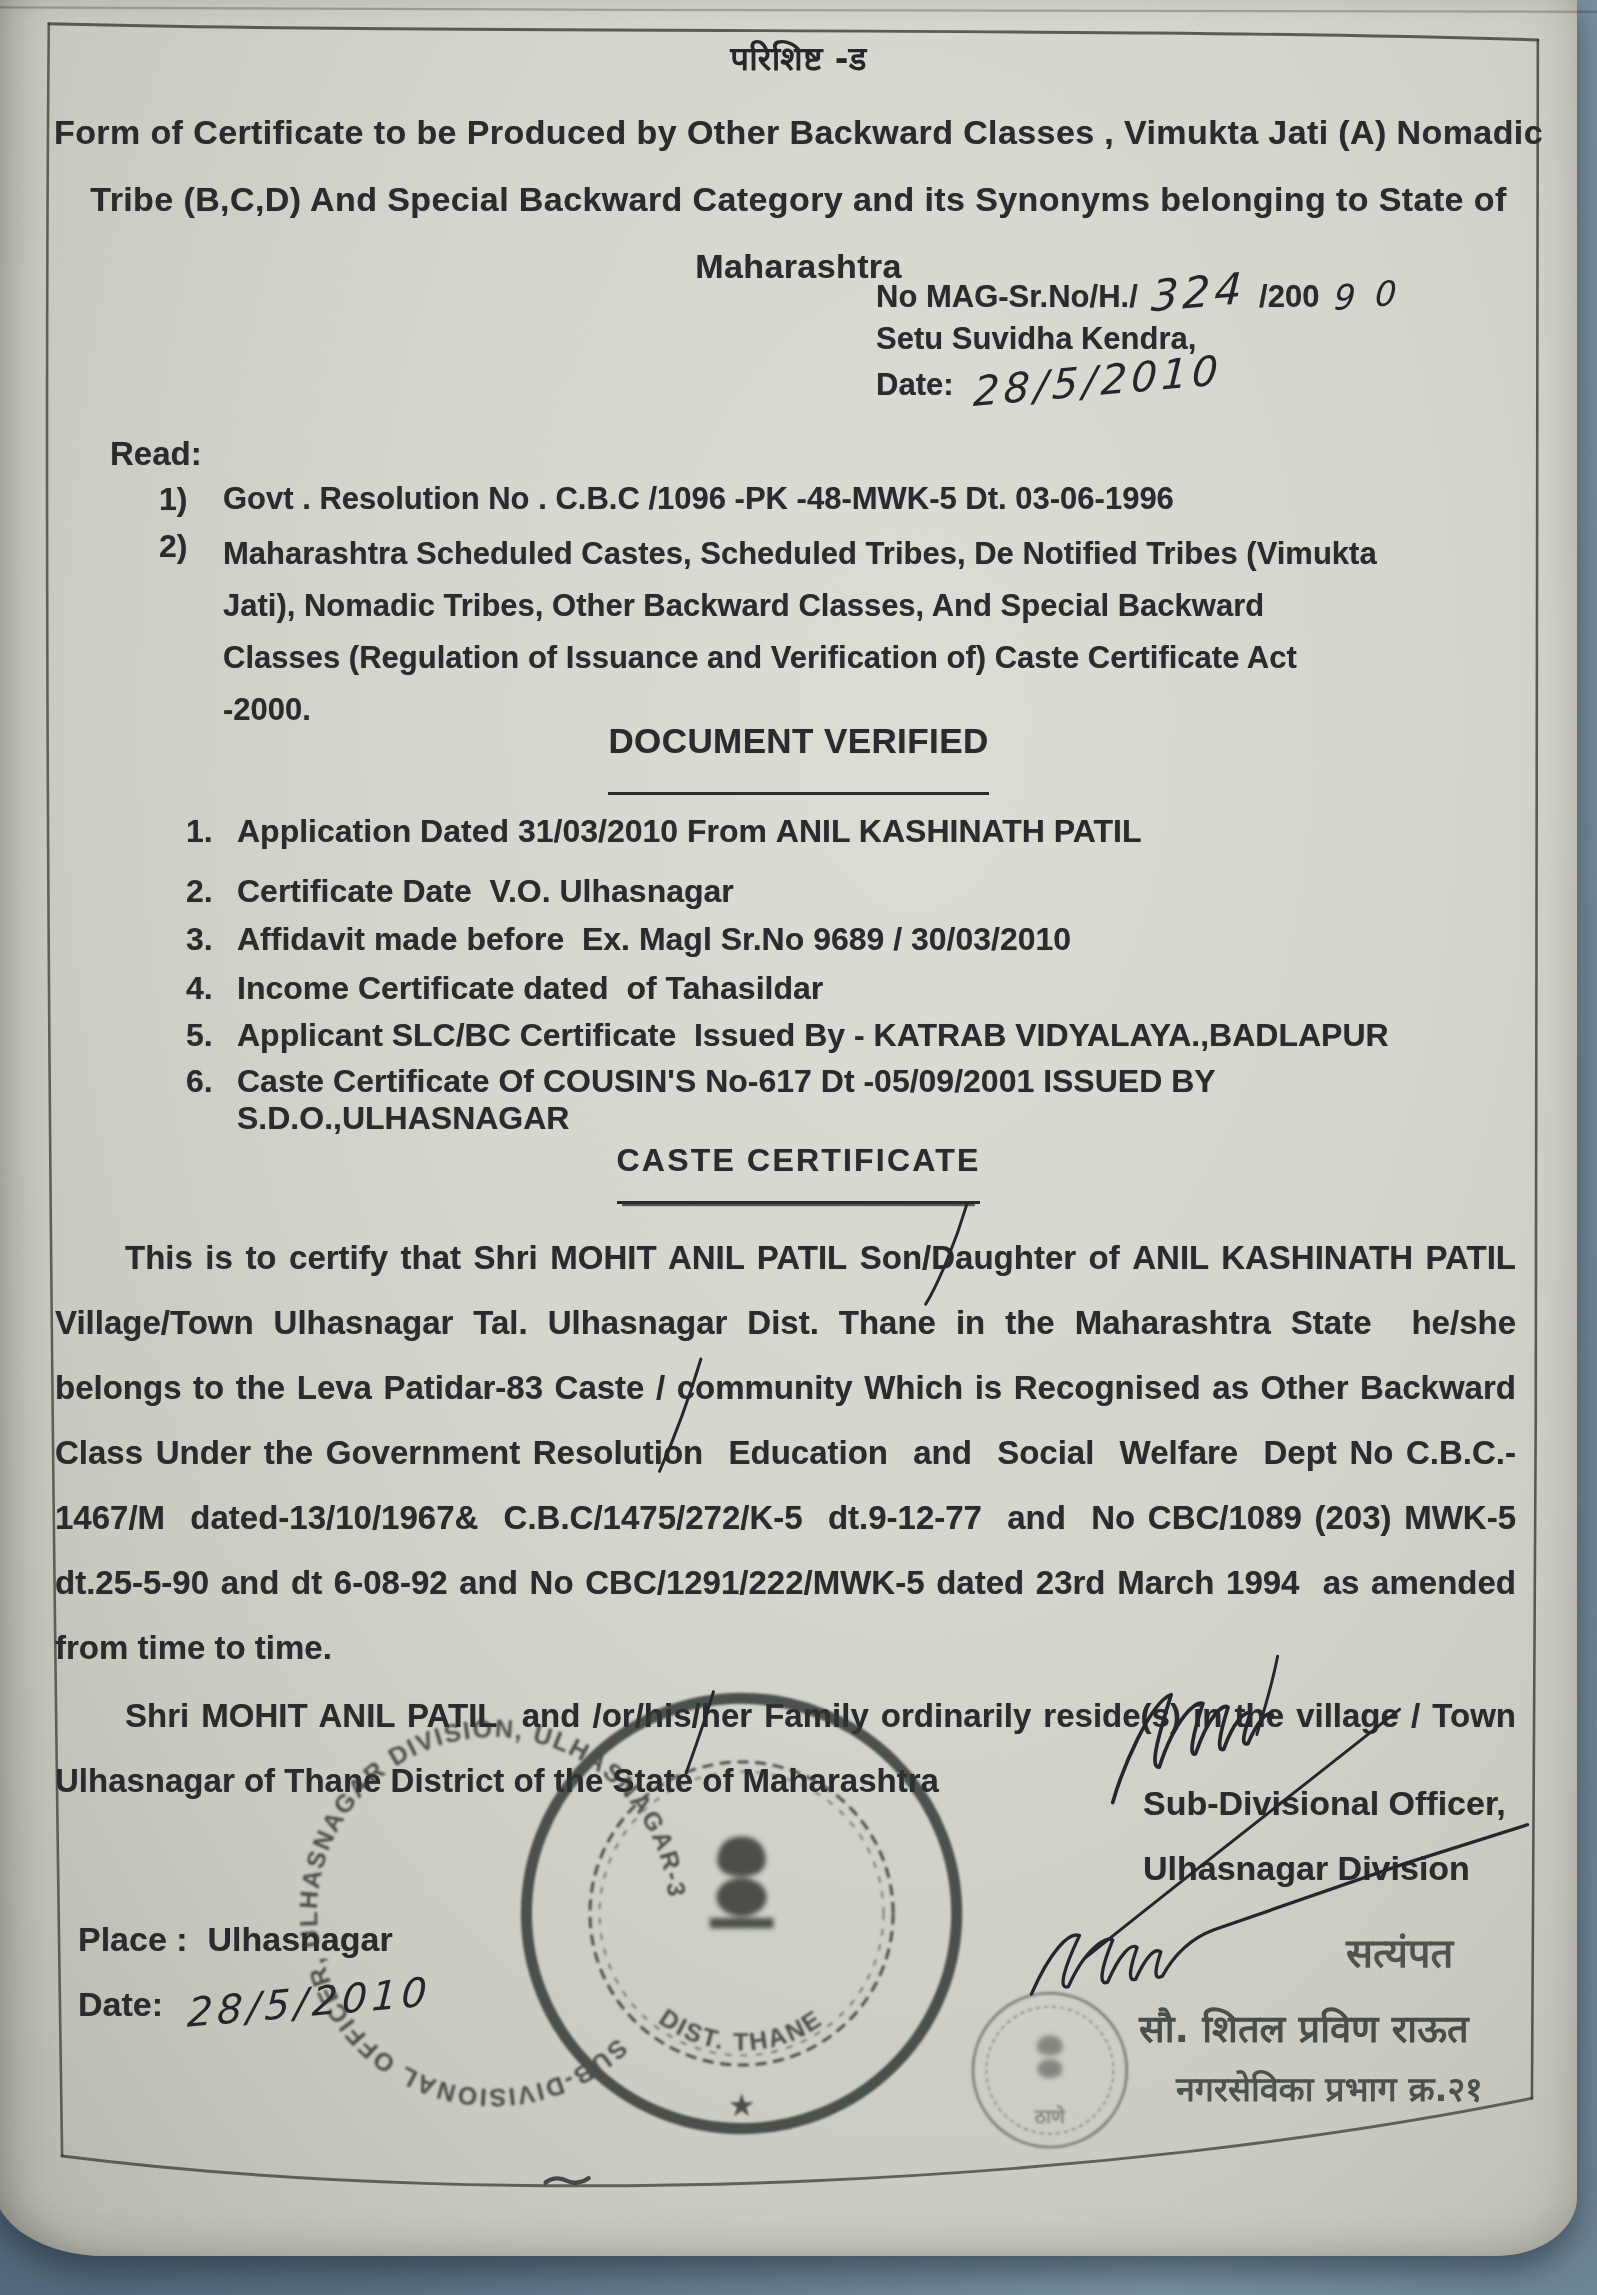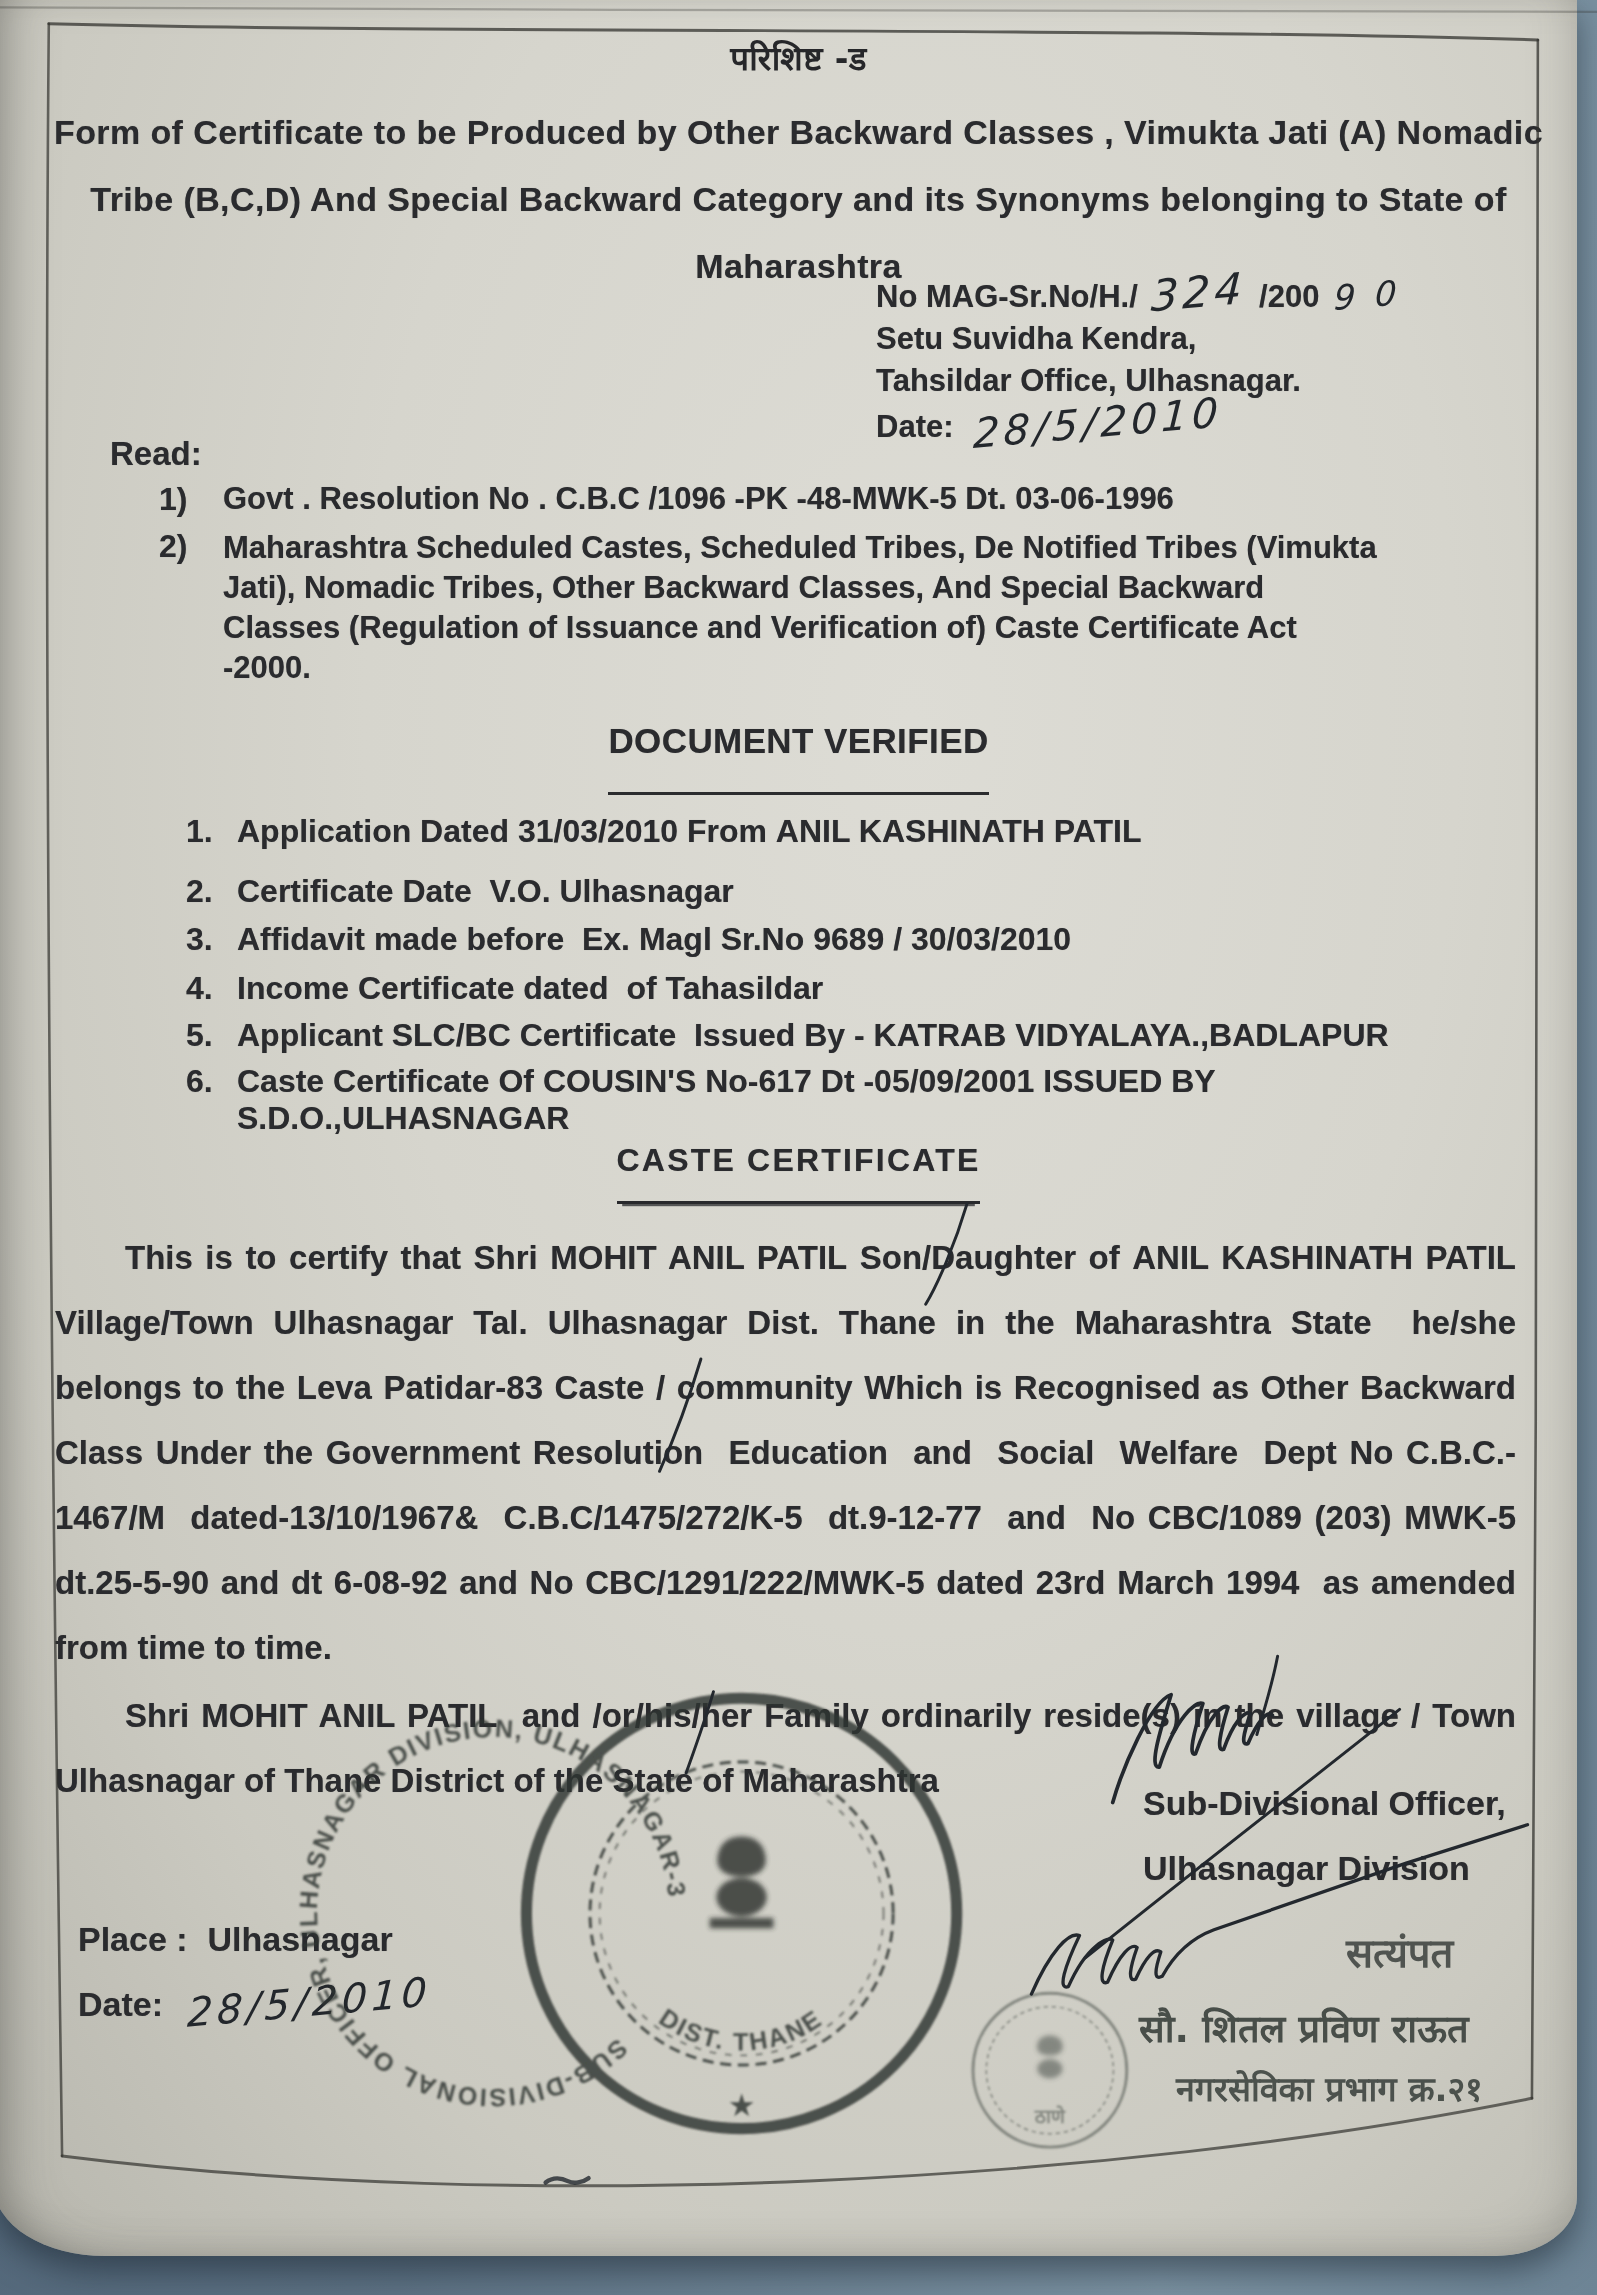--- a/index.html
+++ b/index.html
@@ -40,32 +40,31 @@
   </div>
 
   <div class="abs ink" style="left:876px;top:271px;font-size:31px;font-weight:600;line-height:42px;">
     <div>
       <span>No MAG-Sr.No/H./</span>
       <span class="hw" style="font-size:43px;margin:0 4.4px;">324</span>
       <span>/200</span>
       <span class="hw" style="font-size:34px;margin-left:6px;">9 0</span>
     </div>
     <div>Setu Suvidha Kendra,</div>
-    <div>Tahsildar Office, Ulhasnagar.</div>
     <div>
       <span>Date:</span>
       <span class="hw" style="font-size:41px;margin-left:10.4px;">28/5/2010</span>
     </div>
   </div>
 
   <div class="abs ink" style="left:74px;top:435px;font-size:33px;font-weight:700;margin-left:36px;">Read:</div>
   <div class="abs ink num" style="left:159px;top:481px;font-size:32px;">1)</div>
   <div class="abs ink" style="left:223px;top:481px;width:1154px;font-size:31px;font-weight:600;">Govt . Resolution No . C.B.C /1096 -PK -48-MWK-5  Dt. 03-06-1996</div>
   <div class="abs ink num" style="left:159px;top:528px;font-size:32px;">2)</div>
-  <div class="abs ink" style="left:223px;top:528px;width:1158px;font-size:31px;font-weight:600;line-height:40px;">Maharashtra Scheduled Castes, Scheduled Tribes, De Notified Tribes (Vimukta Jati), Nomadic Tribes, Other Backward Classes, And Special Backward Classes (Regulation of Issuance and Verification of) Caste Certificate Act -2000.</div>
+  <div class="abs ink" style="left:223px;top:528px;width:1158px;font-size:31px;font-weight:600;line-height:52px;">Maharashtra Scheduled Castes, Scheduled Tribes, De Notified Tribes (Vimukta Jati), Nomadic Tribes, Other Backward Classes, And Special Backward Classes (Regulation of Issuance and Verification of) Caste Certificate Act -2000.</div>
 
   <div class="abs ttl ink" style="top:707px;font-size:35px;">
     <span class="uline">DOCUMENT VERIFIED</span>
   </div>
 
   <div class="abs ink num" style="left:186px;top:813px;font-size:32px;">1.</div>
   <div class="abs ink seg" style="left:237px;top:813px;width:1272px;font-size:32px;font-weight:600;"><span>Application Dated 31/03/2010 From </span><span style="font-weight: 700;">ANIL KASHINATH PATIL</span></div>
   <div class="abs ink num" style="left:186px;top:873px;font-size:32px;">2.</div>
   <div class="abs ink seg" style="left:237px;top:873px;width:1272px;font-size:32px;font-weight:600;"><span>Certificate Date  V.O. </span><span style="font-weight: 700;">Ulhasnagar</span></div>
   <div class="abs ink num" style="left:186px;top:921px;font-size:32px;">3.</div>

